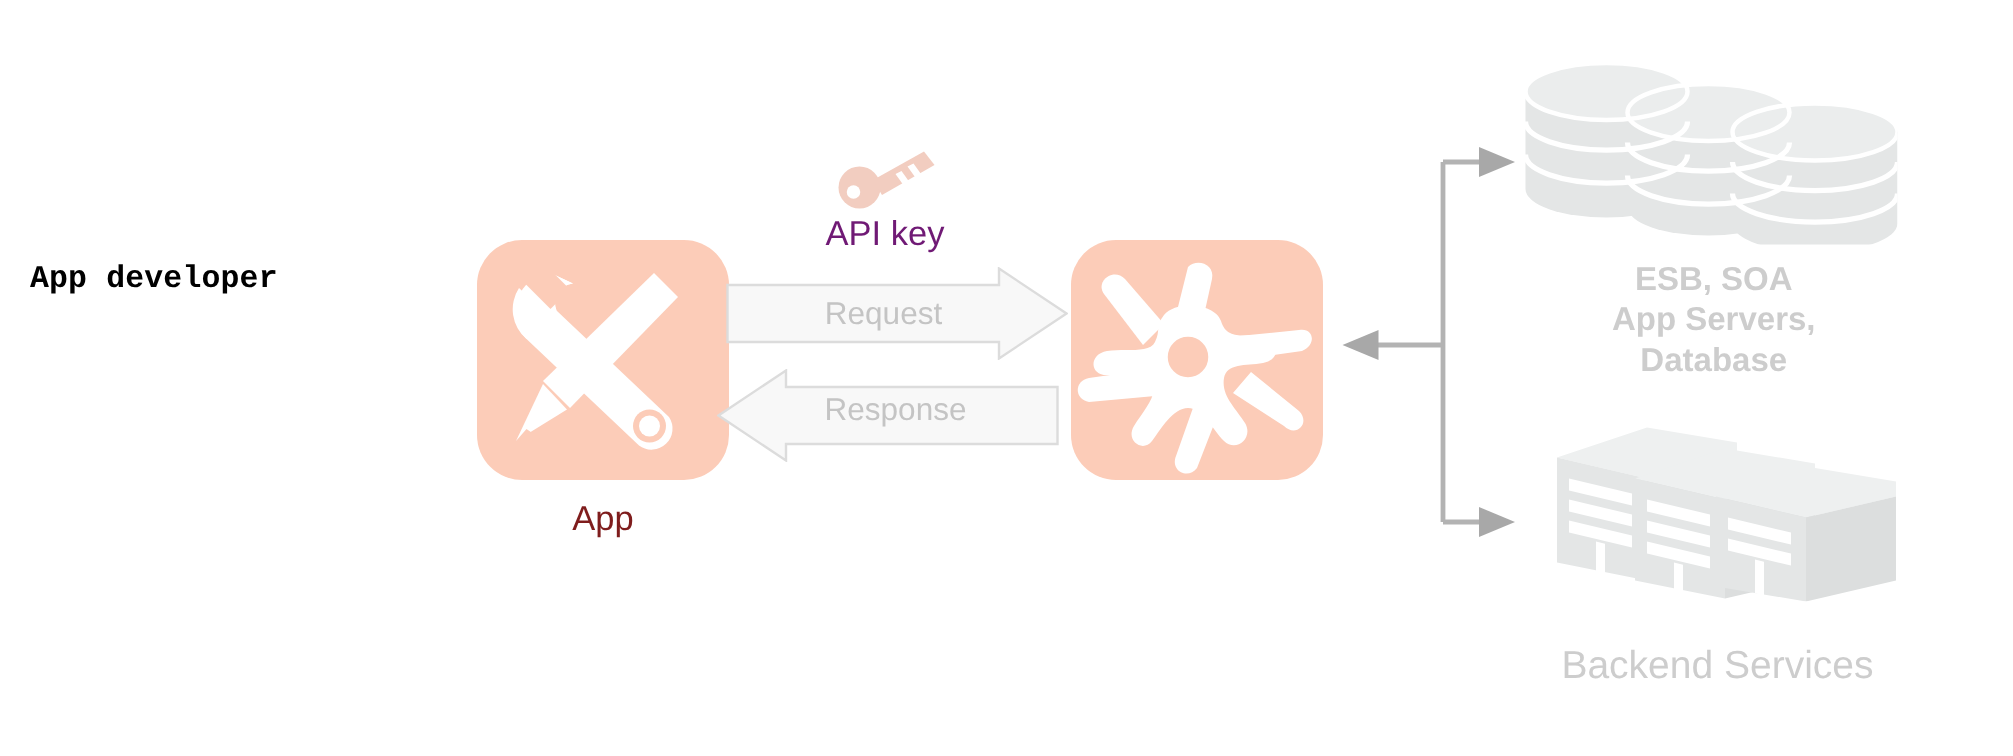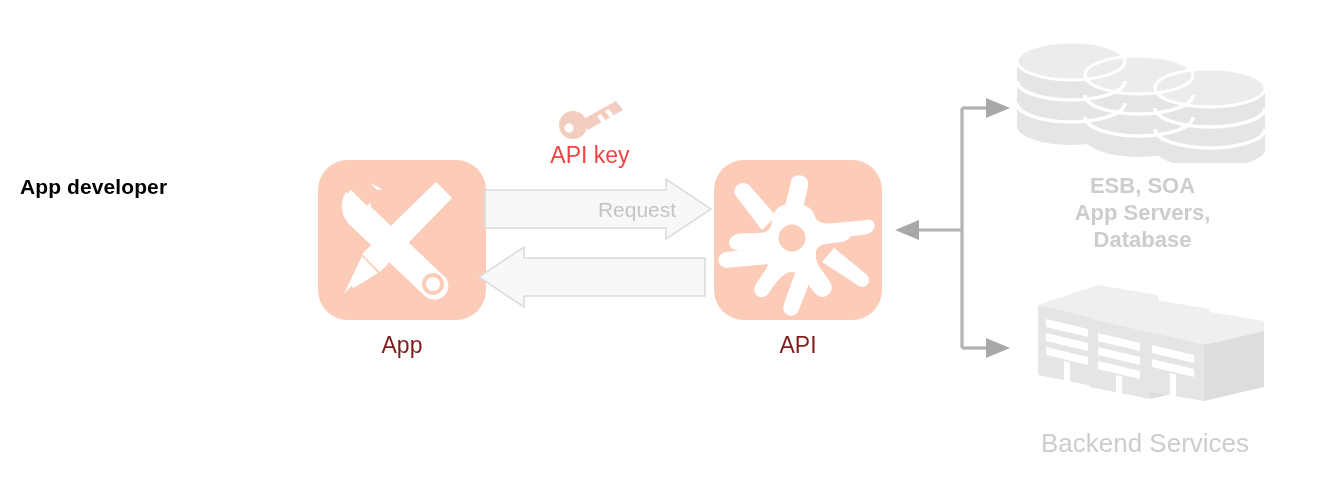--- a/index.html
+++ b/index.html
@@ -24,20 +24,21 @@
 
   .dev-label {
     position: absolute;
     left: 20px;
     top: 175px;
     font-size: 21px;
     font-weight: bold;
     color: #000000;
     letter-spacing: 0.1px;
     white-space: nowrap;
+    font-family: Liberation Mono, monospace;
   }
 
   
   .builds-label {
     position: absolute;
     left: 188px;
     top: 60px;
     font-size: 20px;
     font-weight: bold;
     color: #000000;
@@ -75,33 +76,32 @@
   #api-label { left: 714px; top: 332px; }
 
   
   #apikey-icon { left: 558px; top: 98px; width: 68px; height: 42px; }
   #apikey-label {
     left: 490px;
     top: 142px;
     width: 200px;
     text-align: center;
     font-size: 23px;
-    color: #ef4444;
+    color: #701a75;
     white-space: nowrap;
   }
 
   
   #request-arrow { left: 484px; top: 178px; width: 228px; height: 62px; }
   #response-arrow { left: 478px; top: 246px; width: 228px; height: 62px; }
   .flow-text {
     position: absolute;
     font-size: 21px;
     color: #c4c4c4;
     white-space: nowrap;
-    margin-left: 48px;
   }
   #request-text { left: 484px; top: 198px; width: 210px; text-align: center; }
   #response-text { left: 492px; top: 262px; width: 210px; text-align: center; }
 
   
   #connectors { left: 885px; top: 90px; width: 135px; height: 280px; }
 
   
   #database-icon { left: 1015px; top: 38px; width: 250px; height: 125px; }
   #database-label {
@@ -183,20 +183,21 @@
       <path d="M 1 12 L 182 12 L 182 1 L 227 31 L 182 61 L 182 50 L 1 50 Z" fill="#f8f8f8" stroke="#dcdcdc" stroke-width="1.6"></path>
     </svg>
   </div>
   <div class="flow-text abs" id="request-text">Request</div>
 
   <div class="abs" id="response-arrow">
     <svg width="228" height="62" viewBox="0 0 228 62">
       <path d="M 227 12 L 46 12 L 46 1 L 1 31 L 46 61 L 46 50 L 227 50 Z" fill="#f8f8f8" stroke="#dcdcdc" stroke-width="1.6"></path>
     </svg>
   </div>
+  <div class="flow-text abs" id="response-text">Response</div>
 
   <div class="tile abs" id="api-tile">
     <svg width="168" height="160" viewBox="0 0 168 160">
       <g fill="#ffffff">
 
         <path d="M 62 50
                  C 70 40 96 42 100 54
                  C 104 68 118 62 128 64
                  C 140 66 140 80 128 82
                  C 116 84 104 82 102 92
@@ -221,21 +222,20 @@
 
         <path d="M 142 124 C 150 132 160 122 152 114 L 120 88 L 108 102 Z"></path>
 
         <path d="M 152 60 C 162 58 164 70 154 74 L 112 80 L 112 64 Z"></path>
       </g>
 
       <circle cx="78" cy="78" r="16" fill="#FCCCB8"></circle>
       <circle cx="78" cy="78" r="16" fill="none" stroke="#ffffff" stroke-width="5"></circle>
     </svg>
   </div>
-  <div class="tile-label abs" id="api-label">API</div>
 
   <div class="abs" id="connectors">
     <svg width="135" height="280" viewBox="0 0 135 280">
       <g stroke="#b3b3b3" stroke-width="3.2" fill="none">
 
         <path d="M 77 18 L 77 258"></path>
 
         <path d="M 77 18 L 103 18"></path>
 
         <path d="M 77 140 L 32 140"></path>

